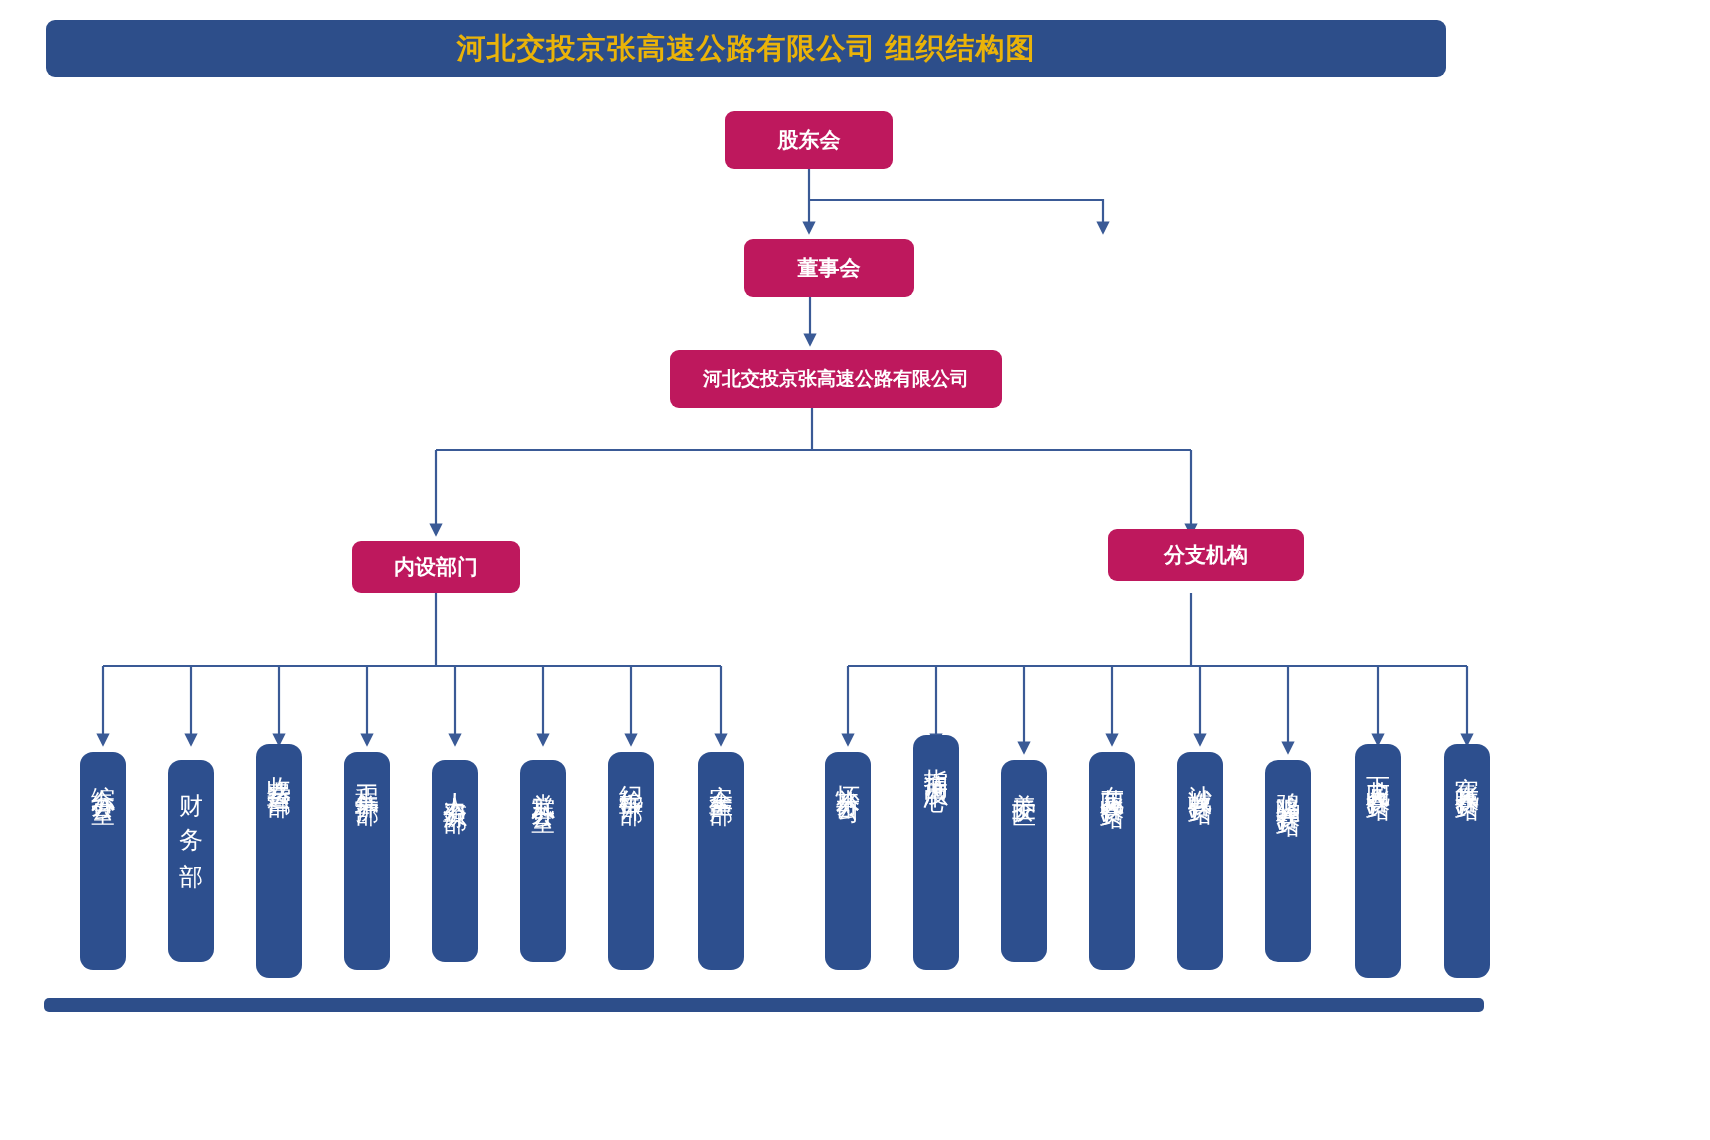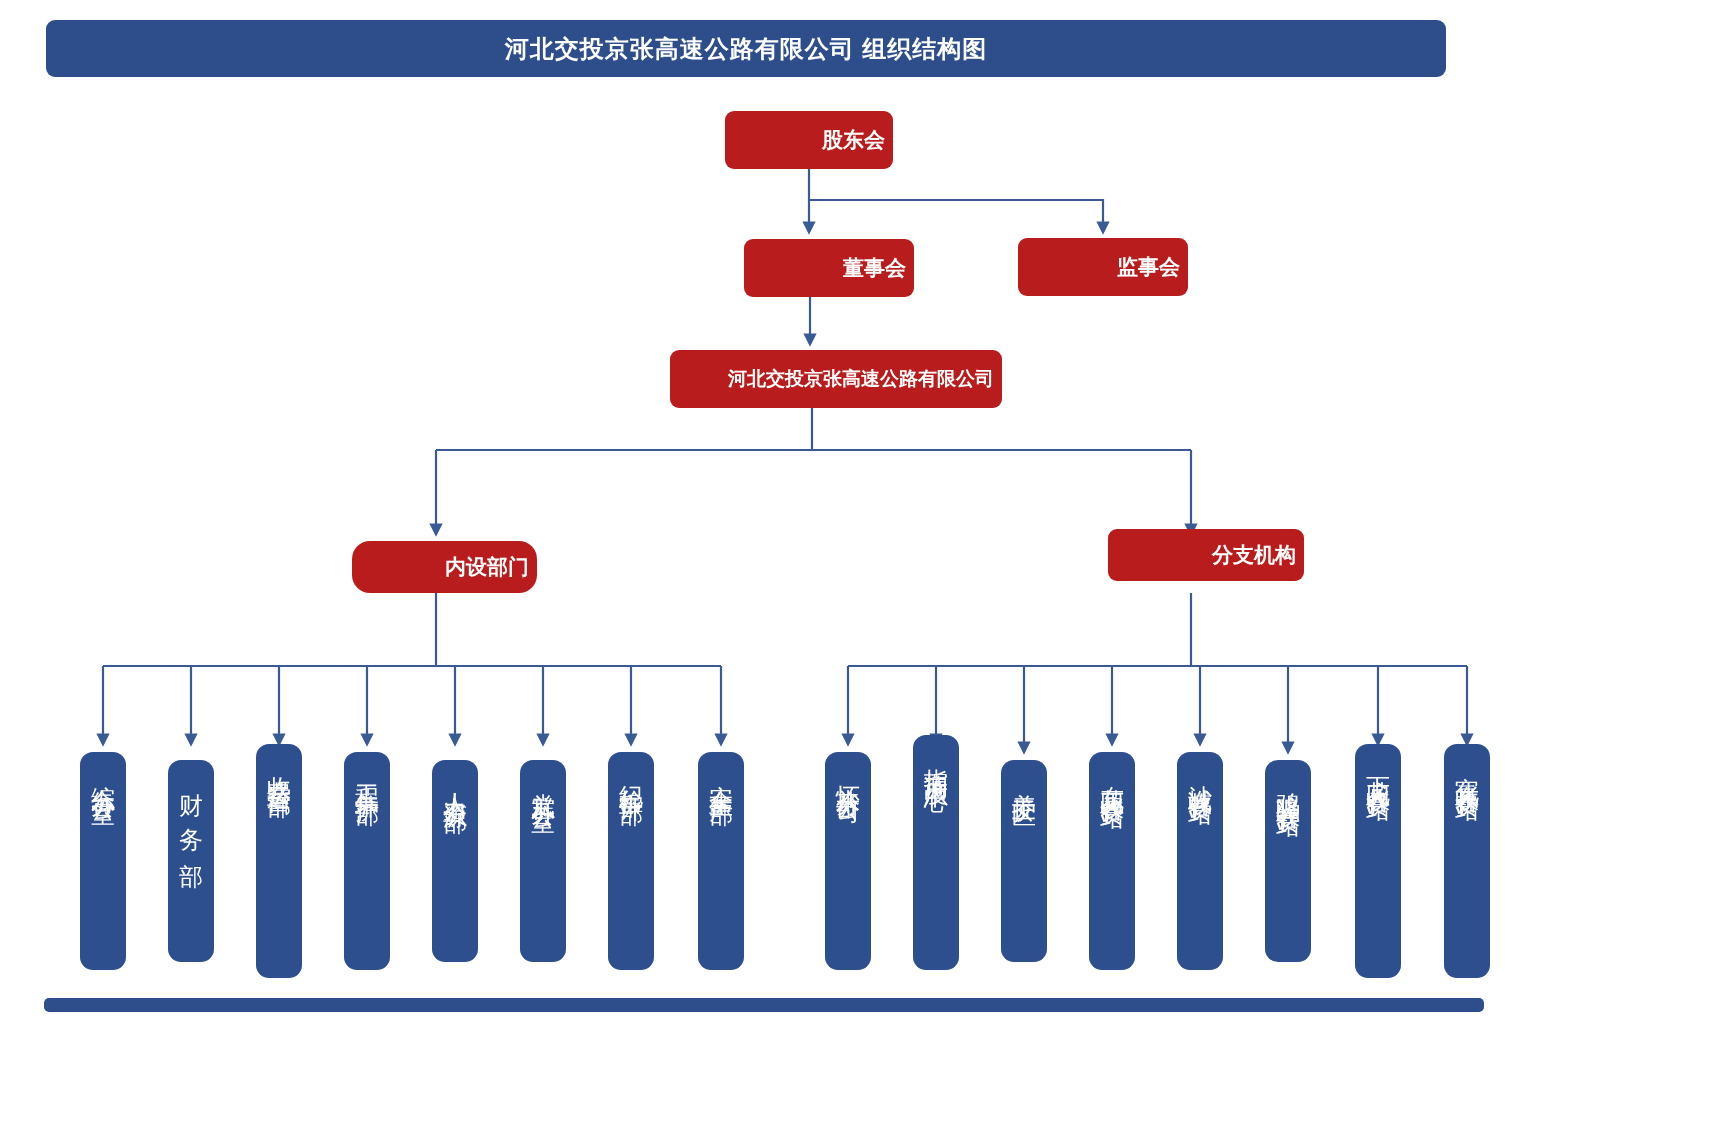--- a/index.html
+++ b/index.html
@@ -38,65 +38,65 @@
     width: 1400px;
     height: 57px;
     background: #2d4e8a;
     border-radius: 9px;
     display: flex;
     align-items: center;
     justify-content: center;
     z-index: 3;
   }
   .title-text {
-    color: #ffffff;
-    font-size: 24px;
+    color: #eab308;
+    font-size: 29px;
     font-weight: bold;
     letter-spacing: 1px;
     white-space: nowrap;
   }
 
   
   .bottom-bar {
     position: absolute;
     left: 44px;
     top: 998px;
     width: 1440px;
     height: 14px;
     background: #2d4e8a;
     border-radius: 5px;
     z-index: 3;
   }
 
   
   .node {
     position: absolute;
-    background: #b91c1c;
+    background: #be185d;
     border-radius: 9px;
     color: #ffffff;
     display: flex;
     align-items: center;
-    justify-content: flex-end;
+    justify-content: center;
     text-align: center;
     font-weight: bold;
     z-index: 2;
     box-sizing: border-box;
     font-family: Liberation Serif, serif;
   }
   .node-label {
     color: #ffffff;
     line-height: 1.25;
     padding: 0 8px;
   }
 
   .node-shareholders { left: 725px; top: 111px; width: 168px; height: 58px; font-size: 21px; }
   .node-board        { left: 744px; top: 239px; width: 170px; height: 58px; font-size: 21px; }
   .node-supervisors  { left: 1018px; top: 238px; width: 170px; height: 58px; font-size: 21px; }
   .node-company      { left: 646px; top: 350px; width: 332px; height: 58px; font-size: 19px; margin-left: 24px; }
-  .node-internal     { left: 352px; top: 541px; width: 185px; height: 52px; font-size: 21px; border-radius: 18px; }
+  .node-internal     { left: 352px; top: 541px; width: 168px; height: 52px; font-size: 21px; }
   .node-branches     { left: 1108px; top: 529px; width: 196px; height: 52px; font-size: 21px; }
 
   
   .leaf {
     position: absolute;
     background: #2d4f8e;
     border-radius: 13px;
     z-index: 2;
     display: flex;
     align-items: flex-start;
@@ -168,23 +168,20 @@
   </div>
 
   <div class="node node-shareholders">
     <span class="node-label">股东会</span>
   </div>
 
   <div class="node node-board">
     <span class="node-label">董事会</span>
   </div>
 
-  <div class="node node-supervisors">
-    <span class="node-label">监事会</span>
-  </div>
 
   <div class="node node-company">
     <span class="node-label">河北交投京张高速公路有限公司</span>
   </div>
 
   <div class="node node-internal">
     <span class="node-label">内设部门</span>
   </div>
 
   <div class="node node-branches">

